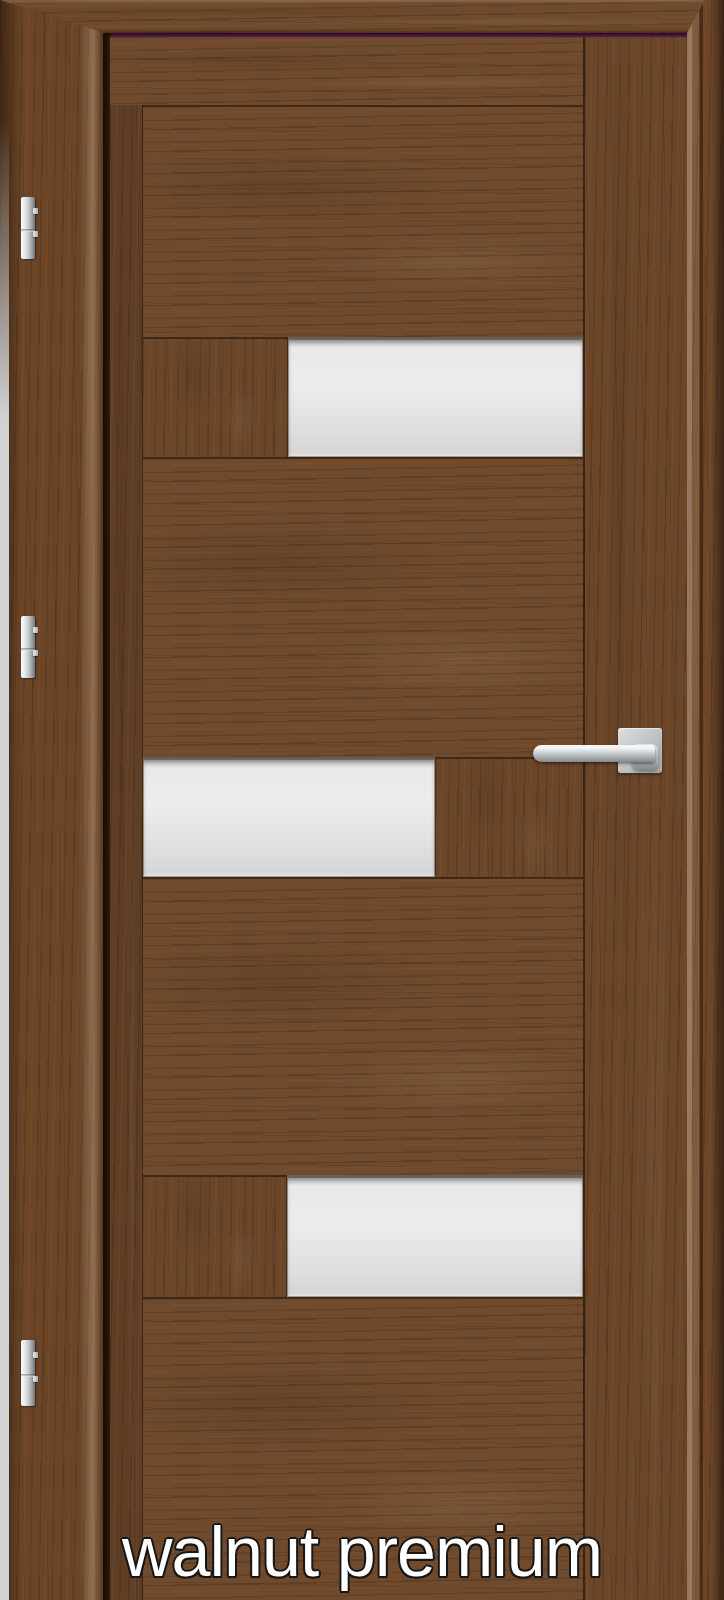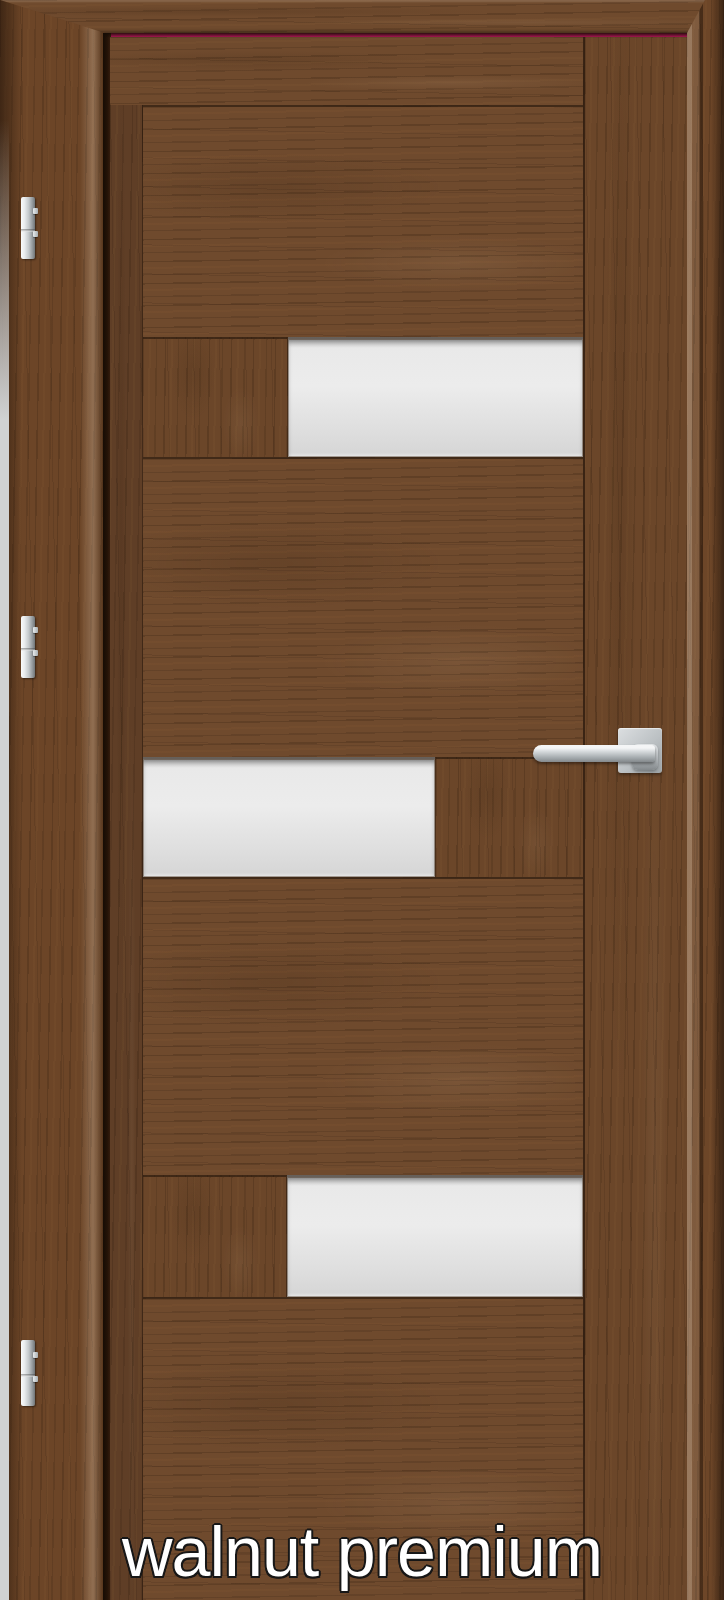--- a/index.html
+++ b/index.html
@@ -1,16 +1,16 @@
 <!DOCTYPE html>
 <html><head>
 <meta charset="utf-8">
 <style>
   html,body{margin:0;padding:0;background:#d3d4d5;}
-  .scene{position:relative;width:724px;height:1600px;overflow:hidden;background:#be185d;
+  .scene{position:relative;width:724px;height:1600px;overflow:hidden;background:#701a75;
          font-family:"Liberation Sans", sans-serif;}
   .abs{position:absolute;box-sizing:border-box;}
 
   
   .wh{background-color:#6f4a2d;background-image:
     radial-gradient(55% 22% at 30% 35%, rgba(52,31,15,.16), transparent 70%),
     radial-gradient(45% 18% at 72% 68%, rgba(255,222,185,.07), transparent 70%),
     repeating-linear-gradient(179deg, rgba(50,30,14,.24) 0 1.5px, transparent 1.5px 6px,
       rgba(150,105,60,.10) 6px 8px, transparent 8px 13px,
       rgba(40,24,11,.16) 13px 14.5px, transparent 14.5px 22px),

